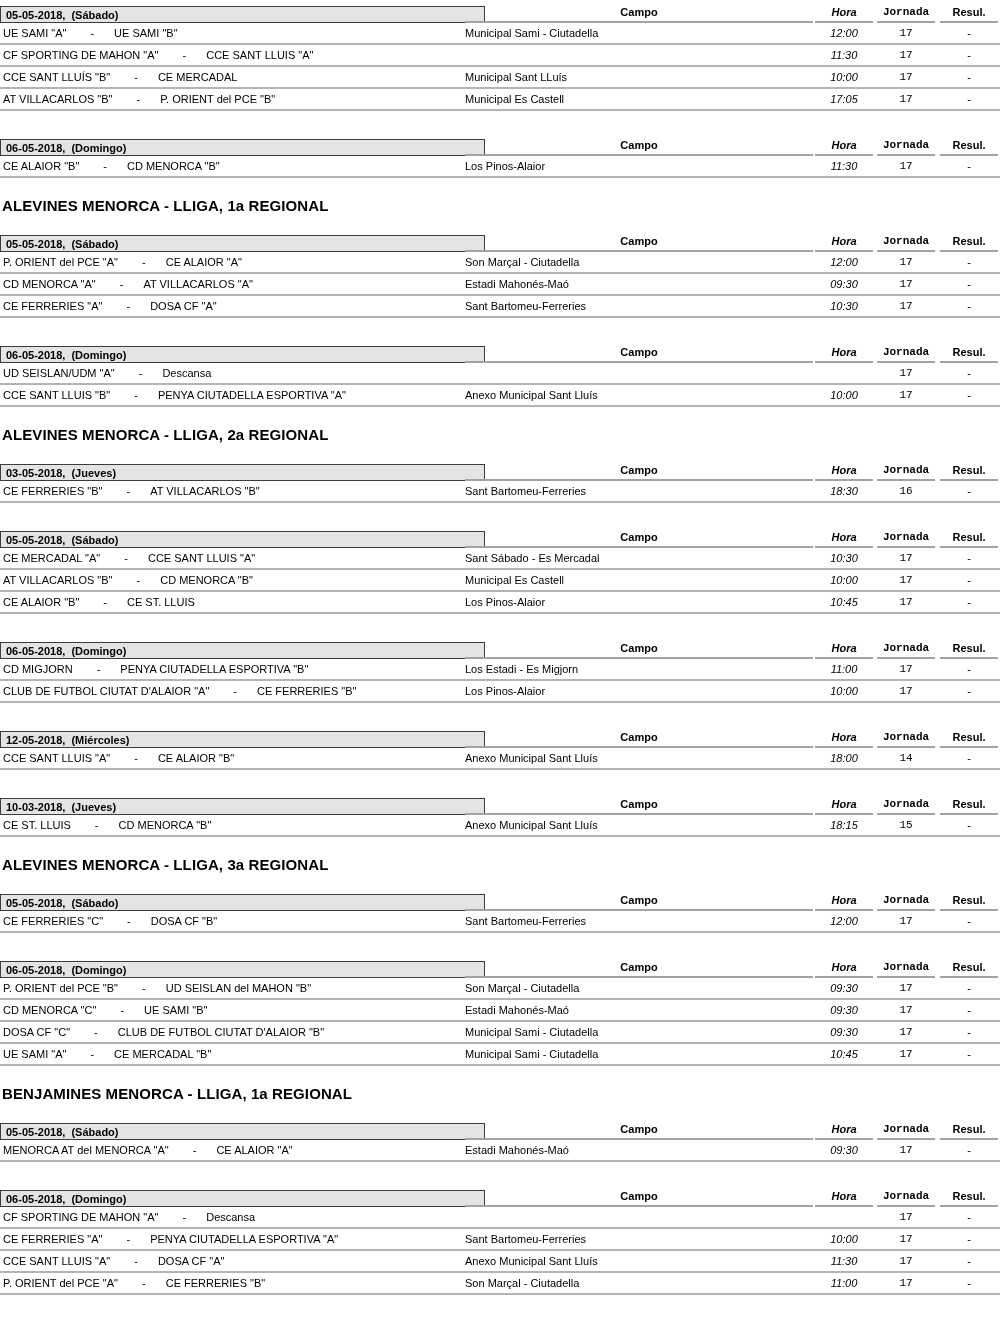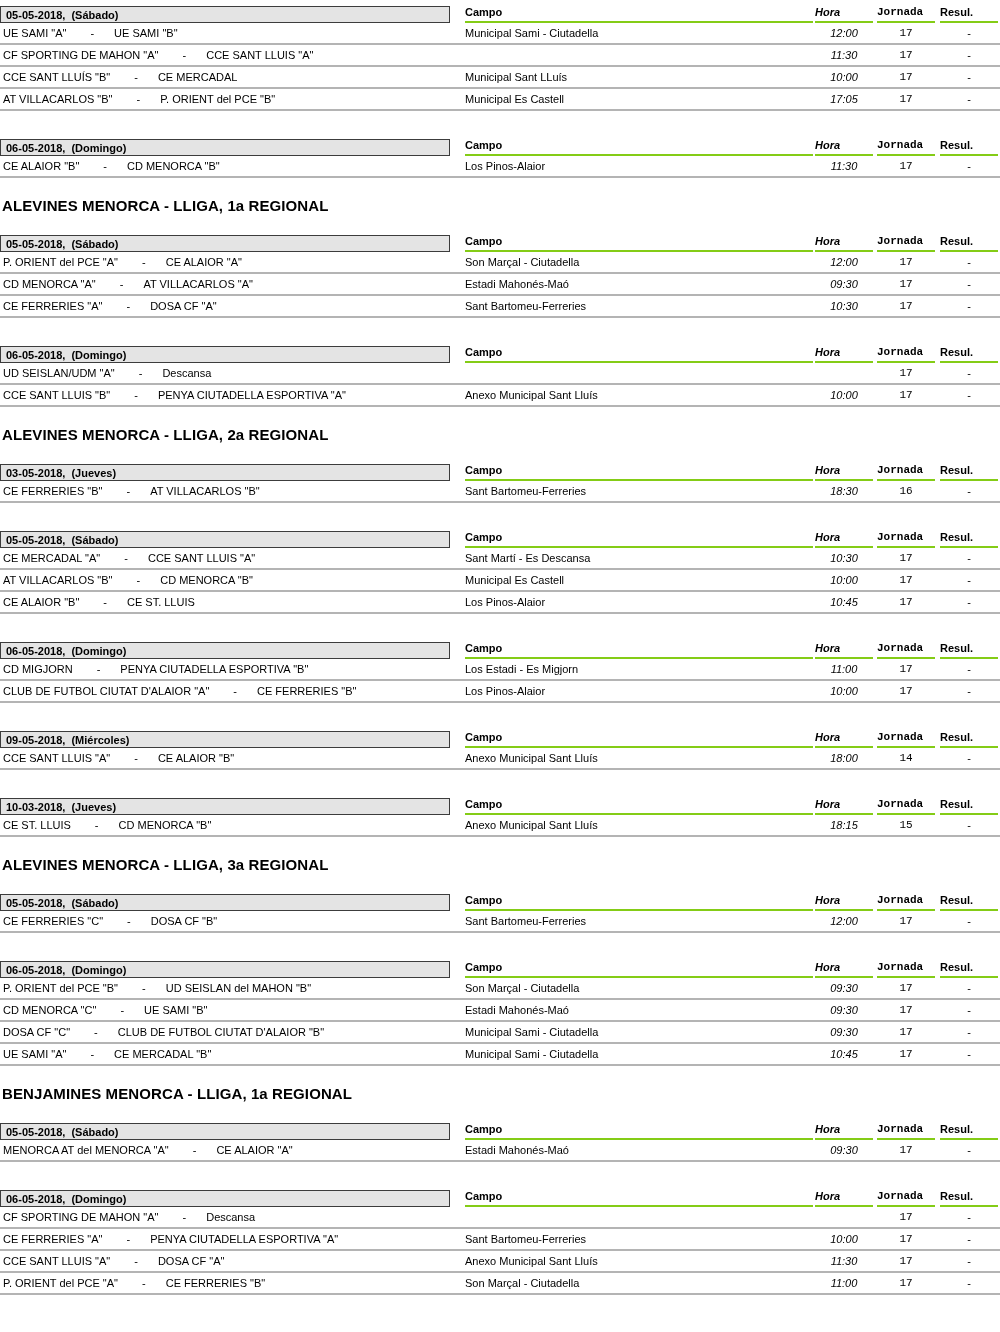--- a/index.html
+++ b/index.html
@@ -27,35 +27,35 @@
     white-space: pre;
   }
   .section:first-child .section-title { margin-top: 0; }
 
   .fixture-table { margin-bottom: 28px; }
   .section .tables .fixture-table:last-child { margin-bottom: 0; }
 
   .thead { position: relative; height: 17px; }
   .datebox {
     position: absolute; left: 0; top: 0;
-    width: 450px; height: 17px;
+    width: 485px; height: 17px;
     box-sizing: border-box;
     background: #e4e4e4;
     border: 1.5px solid #3c3c3c;
     display: flex; align-items: center;
     padding-left: 5px;
     font-size: 11px; font-weight: bold;
     white-space: pre;
   }
   .th {
     position: absolute; top: 0; height: 17px;
     box-sizing: border-box;
-    border-bottom: 2px solid #84cc16;
+    border-bottom: 2px solid #a3a3a3;
     font-size: 11px; font-weight: bold;
-    line-height: 13px;
+    text-align: center; line-height: 13px;
   }
   .pos-campo   { left: 465px; width: 348px; }
   .pos-hora    { left: 815px; width: 58px; font-style: italic; }
   .pos-jornada { left: 877px; width: 58px; font-family: Liberation Mono, monospace; }
   .pos-resul   { left: 940px; width: 58px; }
 
   .row {
     position: relative; height: 22px;
     box-sizing: border-box;
     border-bottom: 2px solid #b4b4b4;
@@ -233,21 +233,21 @@
     <div class="thead">
       <div class="datebox"><span>05-05-2018,  (Sábado)</span></div>
       <div class="th pos-campo">Campo</div>
       <div class="th pos-hora">Hora</div>
       <div class="th pos-jornada">Jornada</div>
       <div class="th pos-resul">Resul.</div>
     </div>
     <div class="rows">
   <div class="row">
     <div class="cell teams-cell"><span>CE MERCADAL "A"</span><span class="dash">-</span><span>CCE SANT LLUIS "A"</span></div>
-    <div class="cell campo-cell">Sant Martí - Es Descansa</div>
+    <div class="cell campo-cell">Sant Sábado - Es Mercadal</div>
     <div class="cell num-cell pos-hora">10:30</div>
     <div class="cell num-cell pos-jornada">17</div>
     <div class="cell num-cell pos-resul">-</div>
   </div>
 
   <div class="row">
     <div class="cell teams-cell"><span>AT VILLACARLOS "B"</span><span class="dash">-</span><span>CD MENORCA "B"</span></div>
     <div class="cell campo-cell">Municipal Es Castell</div>
     <div class="cell num-cell pos-hora">10:00</div>
     <div class="cell num-cell pos-jornada">17</div>
@@ -286,21 +286,21 @@
     <div class="cell campo-cell">Los Pinos-Alaior</div>
     <div class="cell num-cell pos-hora">10:00</div>
     <div class="cell num-cell pos-jornada">17</div>
     <div class="cell num-cell pos-resul">-</div>
   </div>
 </div>
   </div>
 
   <div class="fixture-table">
     <div class="thead">
-      <div class="datebox"><span>09-05-2018,  (Miércoles)</span></div>
+      <div class="datebox"><span>12-05-2018,  (Miércoles)</span></div>
       <div class="th pos-campo">Campo</div>
       <div class="th pos-hora">Hora</div>
       <div class="th pos-jornada">Jornada</div>
       <div class="th pos-resul">Resul.</div>
     </div>
     <div class="rows">
   <div class="row">
     <div class="cell teams-cell"><span>CCE SANT LLUIS "A"</span><span class="dash">-</span><span>CE ALAIOR "B"</span></div>
     <div class="cell campo-cell">Anexo Municipal Sant Lluís</div>
     <div class="cell num-cell pos-hora">18:00</div>

